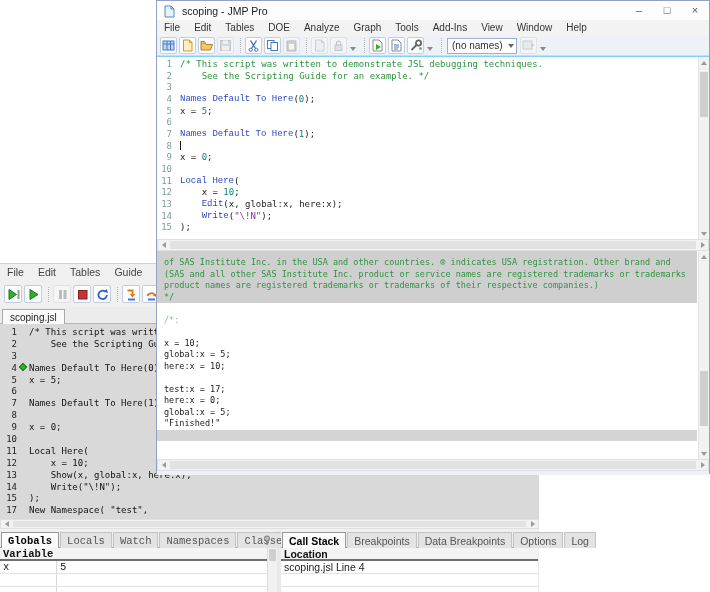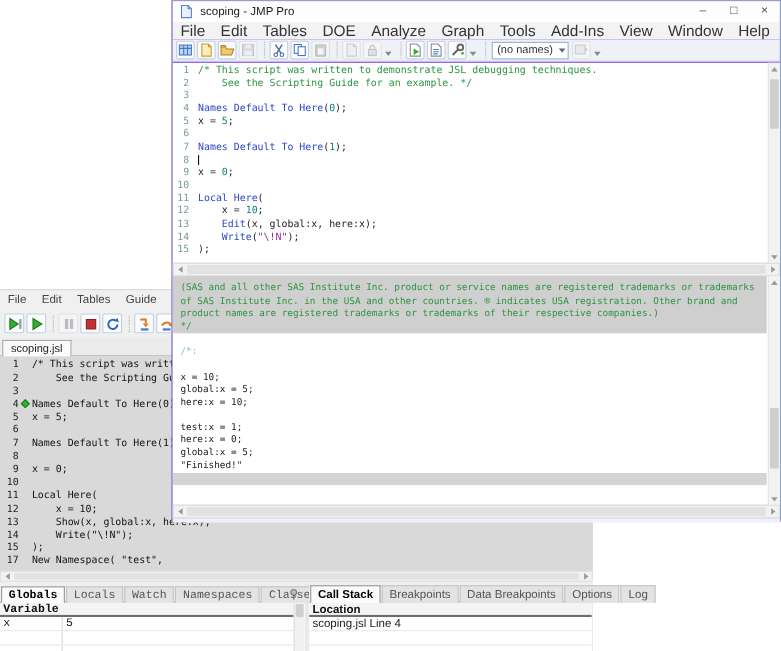--- a/index.html
+++ b/index.html
@@ -65,42 +65,42 @@
   .pin { position:absolute; right:4px; top:2px; width:12px; height:12px; }
   .ptable { position:absolute; left:0; top:17px; right:0; bottom:0; background:#fff; overflow:hidden; }
   .thead { display:flex; height:13px; background:#f4f4f4; border-bottom:2px solid #6e6e6e;
            font-size:10.5px; font-weight:bold; color:#111; }
   .trow { display:flex; height:13px; border-bottom:1px solid #e3e3e3; font-size:10.5px; color:#222; background:#fff; }
   .tc { padding:0 3px; border-right:1px solid #d8d8d8; overflow:hidden; white-space:nowrap; line-height:13px; }
   .tc:last-child { border-right:none; flex:1; }
   .vstrip { position:absolute; right:0; top:0; bottom:0; width:10px; background:#f1f1f1; border-left:1px solid #dcdcdc; }
 
   
-  .jmp { position:absolute; left:156px; top:0; width:554px; height:474px; background:#6d28d9;
+  .jmp { position:absolute; left:156px; top:0; width:554px; height:474px; background:#7dd3fc;
          border:1px solid #93a1c4; z-index:2; }
   .titlebar { position:absolute; left:0; top:0; width:100%; height:19px; background:#fdfdfd;
               display:flex; align-items:center; }
   .app-icon { width:13px; height:13px; margin:0 6px 0 6px; flex:none; }
   .title { font-size:10.5px; color:#222; }
   .winbtns { position:absolute; right:0; top:0; height:19px; display:flex; }
   .wbtn { width:28px; height:19px; text-align:center; line-height:18px; font-size:11px; color:#555; }
   .jmp-menubar { position:absolute; left:0; top:19px; width:100%; height:16px; background:#f3f3f3;
-                 font-size:14px; line-height:16px; color:#333; white-space:nowrap; }
+                 font-size:10px; line-height:16px; color:#333; white-space:nowrap; }
   .jmp-toolbar { position:absolute; left:0; top:35px; width:100%; height:20px; background:#eef1f6;
                  border-bottom:1px solid #d4dae3; display:flex; align-items:center; padding-left:2px; }
   .jmp-toolbar .tbtn { width:17px; height:17px; }
   .combo { display:inline-flex; align-items:center; height:16px; border:1px solid #9ab0cc; background:#fff;
            font-size:10px; color:#333; padding:0 2px 0 4px; margin:0 2px; }
   .combo .cv { display:inline-block; margin-left:5px; border-left:3px solid transparent;
                border-right:3px solid transparent; border-top:4px solid #667; }
   .editor { position:absolute; left:0; top:56px; width:100%; height:182px; background:#fff;
             font-family:"DejaVu Sans Mono", monospace; font-size:9px; overflow:hidden; padding-top:1px; }
   .erow { height:11.7px; display:flex; align-items:center; white-space:pre; }
   .eln { width:15px; text-align:right; color:#7d9c9c; flex:none; margin-right:8px; }
-  .cm { color:#2e9440; } .kw { color:#2b47c4; } .num { color:#0f8080; } .str { color:#8b2fa0; } .pl { color:#222; }
+  .cm { color:#2e9440; } .kw { color:#2b47c4;font-family:Liberation Mono, monospace; } .num { color:#0f8080; } .str { color:#8b2fa0; } .pl { color:#222; }
   .caret { display:inline-block; width:1px; height:9px; background:#111; }
   .logpane { position:absolute; left:0; top:250px; width:100%; height:208px; background:#fff;
              font-family:"DejaVu Sans Mono", monospace; font-size:8.5px; overflow:hidden; }
   .lrow { height:11.5px; line-height:11.5px; white-space:pre; padding-left:7px; }
   .selblock { background:#cfcfcf; color:#2e9440; width:calc(100% - 12px); padding-top:6px; }
   .lmark { color:#8fbf8f; }
   .lout { color:#1a1a1a; }
   .lbar { height:11px; background:#d4d4d4; width:calc(100% - 12px); }
   .botfill { position:absolute; left:0; top:470px; width:100%; height:4px; background:#eef1f6; }
 </style>
@@ -383,33 +383,33 @@
       <span class="vthumb" style="top:15px; height:45px;"></span>
     </div>
     <div class="hscroll" style="left:0; top:238px; width:100%; height:12px;">
       <span class="sbb l"></span>
       <span class="sbb r"></span>
       <span class="hthumb" style="left:12px; right:12px;"></span>
     </div>
 
     <div class="logpane" id="logPane">
         <div class="selblock">
+          <div class="lrow">of SAS Institute Inc. in the USA and other countries. ® indicates USA registration. Other brand and</div>
           <div class="lrow">(SAS and all other SAS Institute Inc. product or service names are registered trademarks or trademarks</div>
-          <div class="lrow">of SAS Institute Inc. in the USA and other countries. ® indicates USA registration. Other brand and</div>
           <div class="lrow">product names are registered trademarks or trademarks of their respective companies.)</div>
           <div class="lrow">*/</div>
         </div>
         <div class="lrow"></div>
         <div class="lrow lmark">/*:</div>
         <div class="lrow lout"></div>
         <div class="lrow lout">x = 10;</div>
         <div class="lrow lout">global:x = 5;</div>
         <div class="lrow lout">here:x = 10;</div>
         <div class="lrow lout"></div>
-        <div class="lrow lout">test:x = 1;</div>
+        <div class="lrow lout">test:x = 17;</div>
         <div class="lrow lout">here:x = 0;</div>
         <div class="lrow lout">global:x = 5;</div>
         <div class="lrow lout">"Finished!"</div>
         <div class="lbar"></div>
       </div>
     <div class="vscroll" style="right:0; top:250px; width:11px; height:208px;">
       <span class="vsbb u"></span>
       <span class="vsbb d"></span>
       <span class="vthumb" style="top:120px; height:55px;"></span>
     </div>

